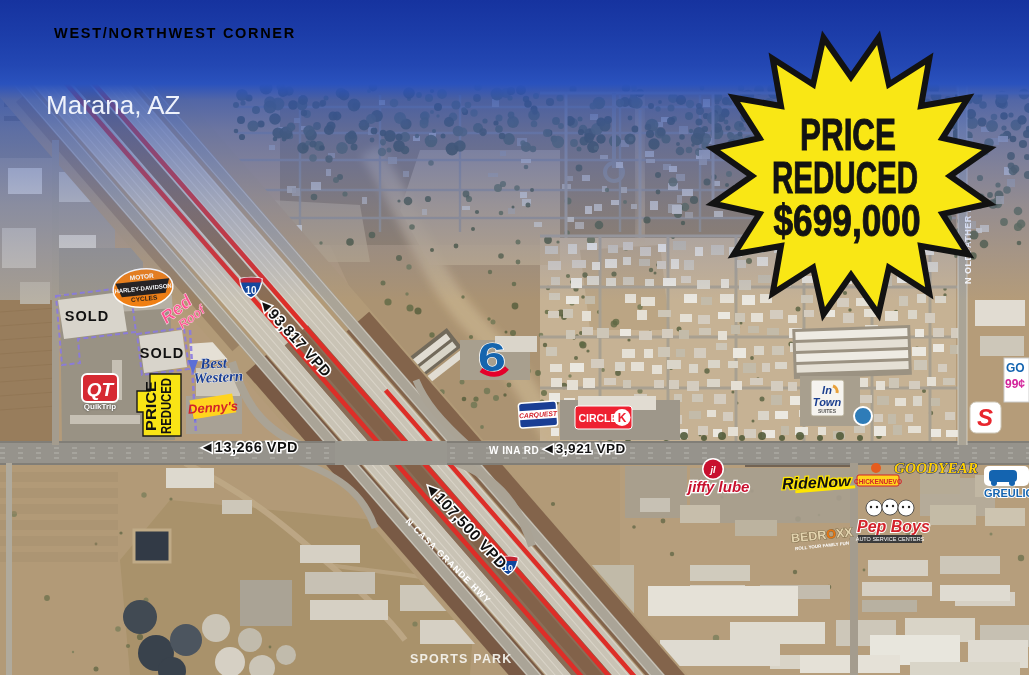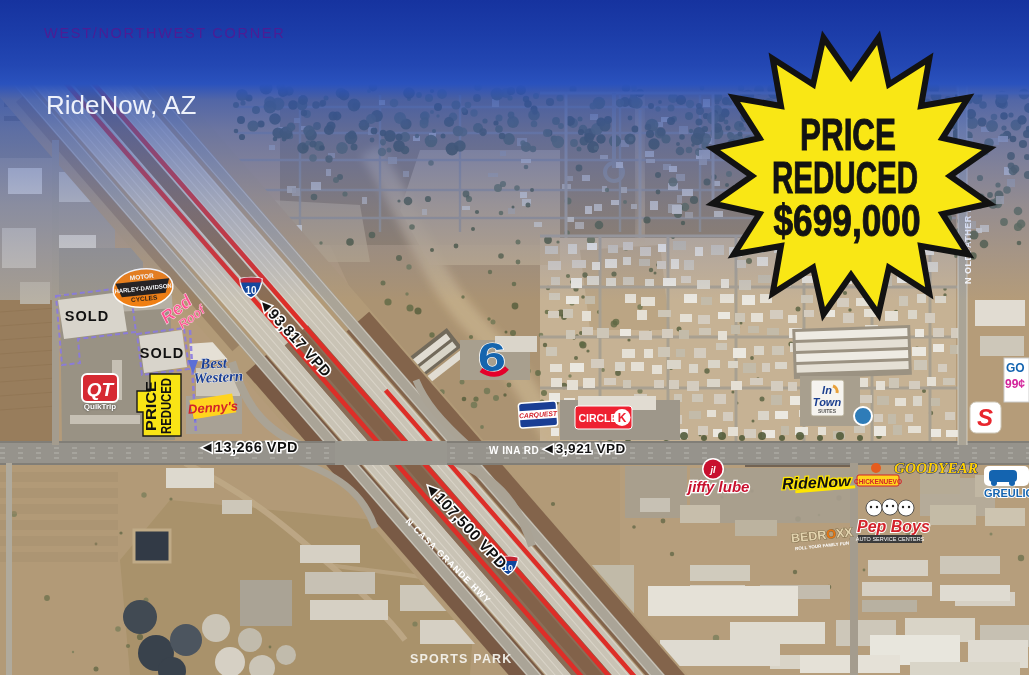--- a/index.html
+++ b/index.html
@@ -1605,24 +1605,24 @@
 
  <text x="410" y="663" font-size="12.5" font-weight="bold" fill="#f4f2ec" letter-spacing="1.2" opacity="0.95">SPORTS PARK</text>
 </svg>
 
 <div class="abs" style="left:0;top:0;width:1029px;height:300px;background:linear-gradient(180deg,
   #16339f 0px, #1c3da9 35px, #2347b3 65px, #2a52bd 84px,
   rgba(48,84,182,0.74) 100px, rgba(56,90,188,0.58) 130px,
   rgba(64,96,192,0.45) 165px, rgba(72,104,196,0.30) 205px,
   rgba(80,110,200,0.16) 250px, rgba(88,118,205,0) 302px);"></div>
 
-<div class="abs" style="left:44px;top:25px;font-size:14.5px;font-weight:normal;letter-spacing:1.7px;color:#4c1d95">WEST/NORTHWEST CORNER</div>
-
-
-<div class="abs" style="left:46px;top:90px;font-size:26px;color:#eef2fb">RideNow, AZ</div>
+<div class="abs" style="left:54px;top:25px;font-size:14.5px;font-weight:bold;letter-spacing:1.7px;color:#000000">WEST/NORTHWEST CORNER</div>
+
+
+<div class="abs" style="left:46px;top:90px;font-size:26px;color:#eef2fb">Marana, AZ</div>
 
 <svg class="abs" style="left:0;top:0" width="1029" height="675" viewBox="0 0 1029 675">
  <polygon points="823.5,37.7 851.0,77.0 878.5,37.7 888.9,84.5 929.3,58.8 921.0,106.0 968.2,97.7 942.5,138.1 989.3,148.5 950.0,176.0 989.3,203.5 942.5,213.9 968.2,254.3 921.0,246.0 929.3,293.2 888.9,267.5 878.5,314.3 851.0,275.0 823.5,314.3 813.1,267.5 772.7,293.2 781.0,246.0 733.8,254.3 759.5,213.9 712.7,203.5 752.0,176.0 712.7,148.5 759.5,138.1 733.8,97.7 781.0,106.0 772.7,58.8 813.1,84.5" fill="#f9e715" stroke="#121212" stroke-width="6" stroke-linejoin="miter"></polygon>
  <g text-anchor="middle" font-weight="bold" fill="#131313" stroke="#131313" stroke-width="1">
   <text x="848" y="150" font-size="45" textLength="96" lengthAdjust="spacingAndGlyphs">PRICE</text>
   <text x="845" y="193" font-size="45" textLength="146" lengthAdjust="spacingAndGlyphs">REDUCED</text>
   <text x="847" y="236" font-size="45" textLength="147" lengthAdjust="spacingAndGlyphs">$699,000</text>
  </g>
 </svg>
 

